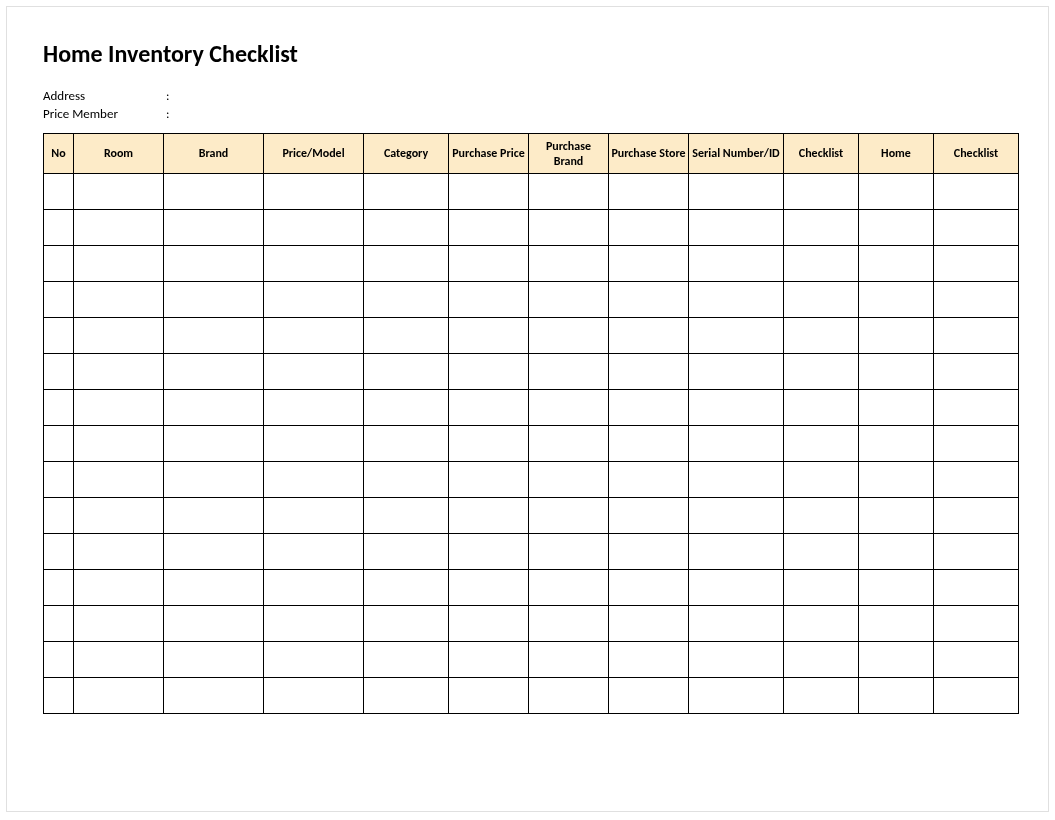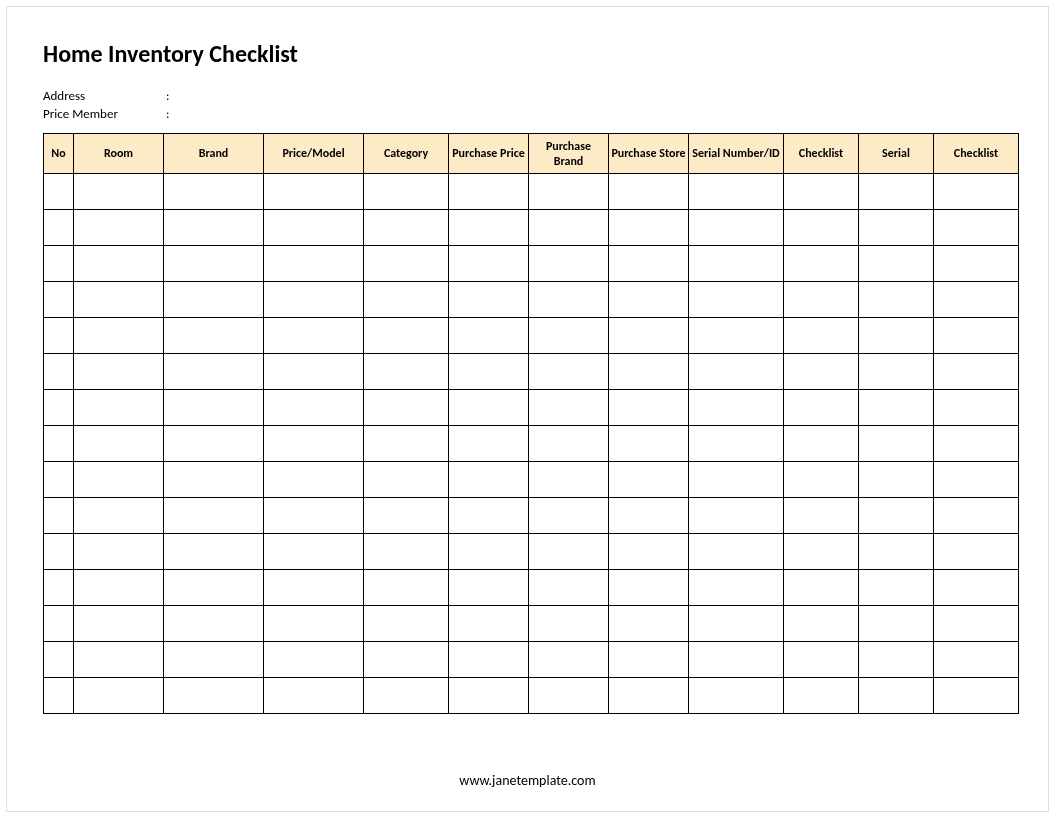--- a/index.html
+++ b/index.html
@@ -102,21 +102,21 @@
             <th>No</th>
             <th>Room</th>
             <th>Brand</th>
             <th>Price/Model</th>
             <th>Category</th>
             <th>Purchase Price</th>
             <th>Purchase Brand</th>
             <th>Purchase Store</th>
             <th>Serial Number/ID</th>
             <th>Checklist</th>
-            <th>Serial</th>
+            <th>Home</th>
             <th>Checklist</th>
           </tr>
         </thead>
       <tbody id="tbody">
           <tr>
             <td></td>
             <td></td>
             <td></td>
             <td></td>
             <td></td>
@@ -321,14 +321,13 @@
             <td></td>
             <td></td>
             <td></td>
             <td></td>
             <td></td>
           </tr>
         </tbody>
     </table>
   </div>
 
-  <div class="footer">www.janetemplate.com</div>
 </div>
 
 </body></html>

